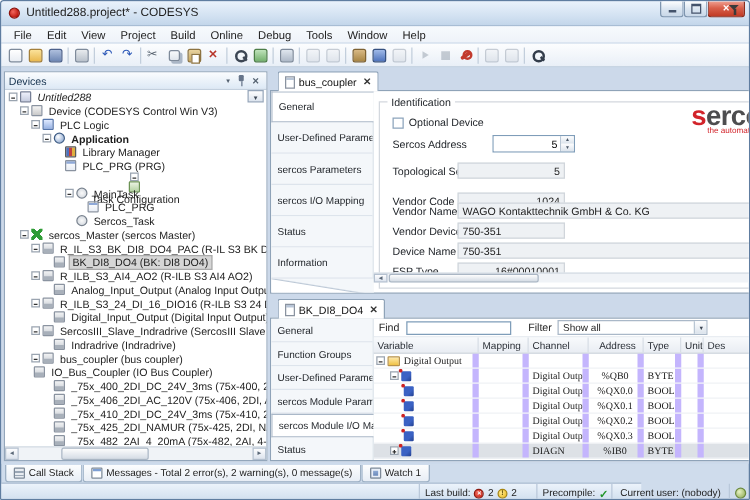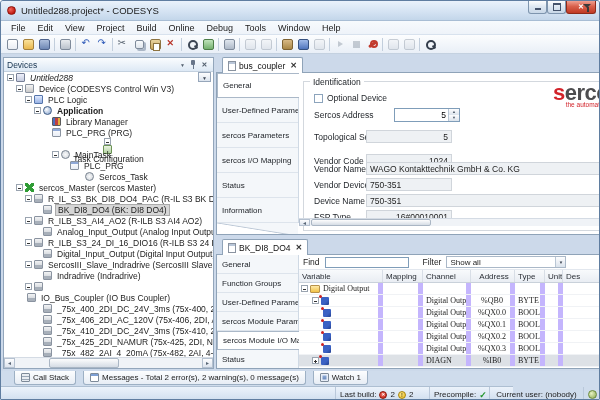--- a/index.html
+++ b/index.html
@@ -214,21 +214,21 @@
   .varcell .exp { margin-right:2px; }
   .mi { flex:0 0 auto; margin-right:3px; }
   .folder-icon { width:10px; height:8px; background:linear-gradient(#ffe9a8,#f0c246); border:1px solid #b8924a; border-radius:1px; }
   .output-icon,.input-icon { width:8px; height:8px; background:linear-gradient(135deg,#3b62c4 60%,#23408f);
     border-radius:1px; position:relative; margin-top:1px; }
   .output-icon::after,.input-icon::after { content:""; position:absolute; top:-2px; left:-2px; width:3px; height:3px;
     background:#cc2222; border-radius:50%; }
   .mvar { font-size:8px; }
 
   
-  #panel-tab-bar { position:absolute; left:0; top:370px; width:600px; height:15px; display:flex; gap:7px; padding-left:13px; }
+  #panel-tab-bar { position:absolute; left:0; top:370px; width:600px; height:15px; display:flex; gap:0; padding-left:3px;align-items:center; }
   .ptab { height:14px; border:1px solid #9db0c4; border-top:none; border-radius:0 0 3px 3px;
     background:linear-gradient(#fcfdfe,#e7edf5); display:flex; align-items:center; gap:3px; padding:0 6px; }
   .ptlabel { font-size:8px; color:#222; white-space:nowrap; }
   .pticon { width:9px; height:9px; border:1px solid #7d8a99; border-radius:1px; }
   .call-stack-icon { background:repeating-linear-gradient(#e8ecf1 0 2px,#9aa7b6 2px 3px); }
   .messages-icon { background:#fff; box-shadow:inset 0 2px 0 #7d9fd4; }
   .watch-icon { background:linear-gradient(#9db8e0,#5c7cb0); box-shadow:inset 0 0 0 1.5px #e8eef7; }
 
   
   #statusbar { position:absolute; left:0; top:385px; width:512px; height:15px;
@@ -412,21 +412,21 @@
           <div class="trow" style="padding-left: 48px;">
             <span class="exp exp-minus"></span>
             <span class="ti task-icon"></span>
             <span class="tlabel">MainTask</span>
           </div>
           <div class="trow" style="padding-left: 57px;">
             <span class="exp none"></span>
             <span class="ti prg-ref-icon"></span>
             <span class="tlabel">PLC_PRG</span>
           </div>
-          <div class="trow" style="padding-left: 72px;">
+          <div class="trow" style="padding-left: 48px;">
             <span class="exp none"></span>
             <span class="ti task-icon"></span>
             <span class="tlabel">Sercos_Task</span>
           </div>
           <div class="trow" style="padding-left: 12px;">
             <span class="exp exp-minus"></span>
             <span class="ti sercos-master-icon"></span>
             <span class="tlabel">sercos_Master (sercos Master)</span>
           </div>
           <div class="trow" style="padding-left: 21px;">
@@ -465,20 +465,21 @@
             <span class="tlabel">SercosIII_Slave_Indradrive (SercosIII Slave Indradrive)</span>
           </div>
           <div class="trow" style="padding-left: 30px;">
             <span class="exp none"></span>
             <span class="ti module-icon"></span>
             <span class="tlabel">Indradrive (Indradrive)</span>
           </div>
           <div class="trow" style="padding-left: 21px;">
             <span class="exp exp-minus"></span>
             <span class="ti module-icon"></span>
+            <span class="tlabel">bus_coupler (bus coupler)</span>
           </div>
           <div class="trow" style="padding-left: 14px;">
             <span class="exp none"></span>
             <span class="ti module-icon"></span>
             <span class="tlabel">IO_Bus_Coupler (IO Bus Coupler)</span>
           </div>
           <div class="trow" style="padding-left: 30px;">
             <span class="exp none"></span>
             <span class="ti module-icon"></span>
             <span class="tlabel">_75x_400_2DI_DC_24V_3ms (75x-400, 2DI, DC 24V, 3ms)</span>

